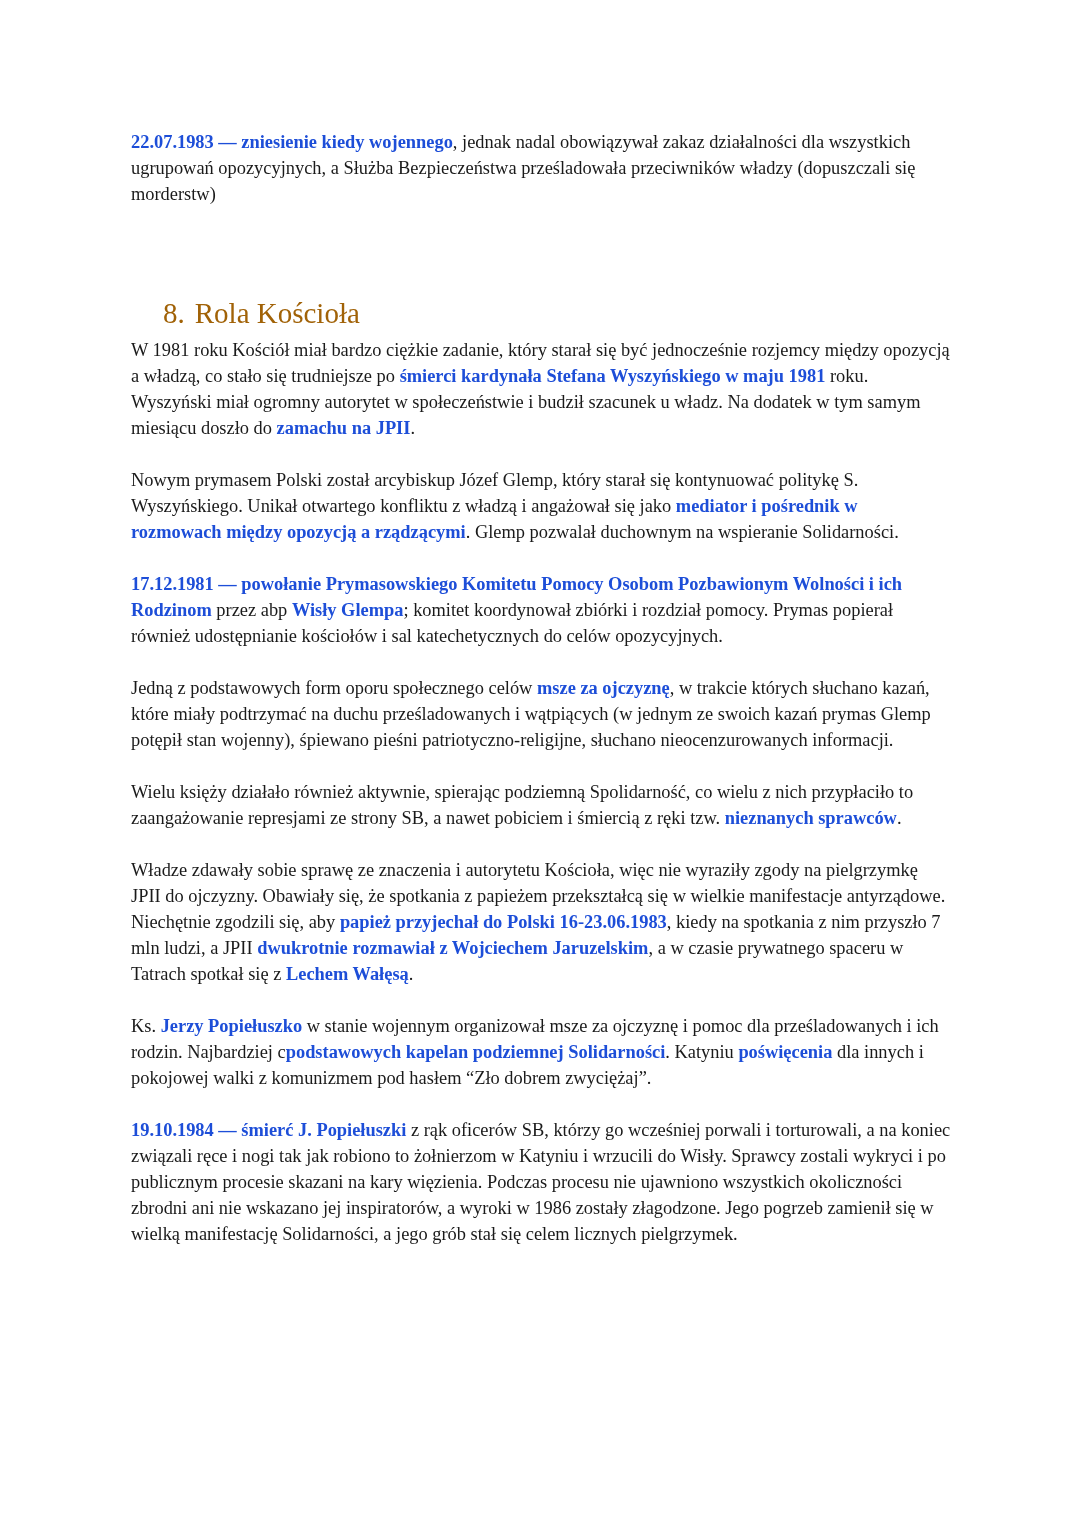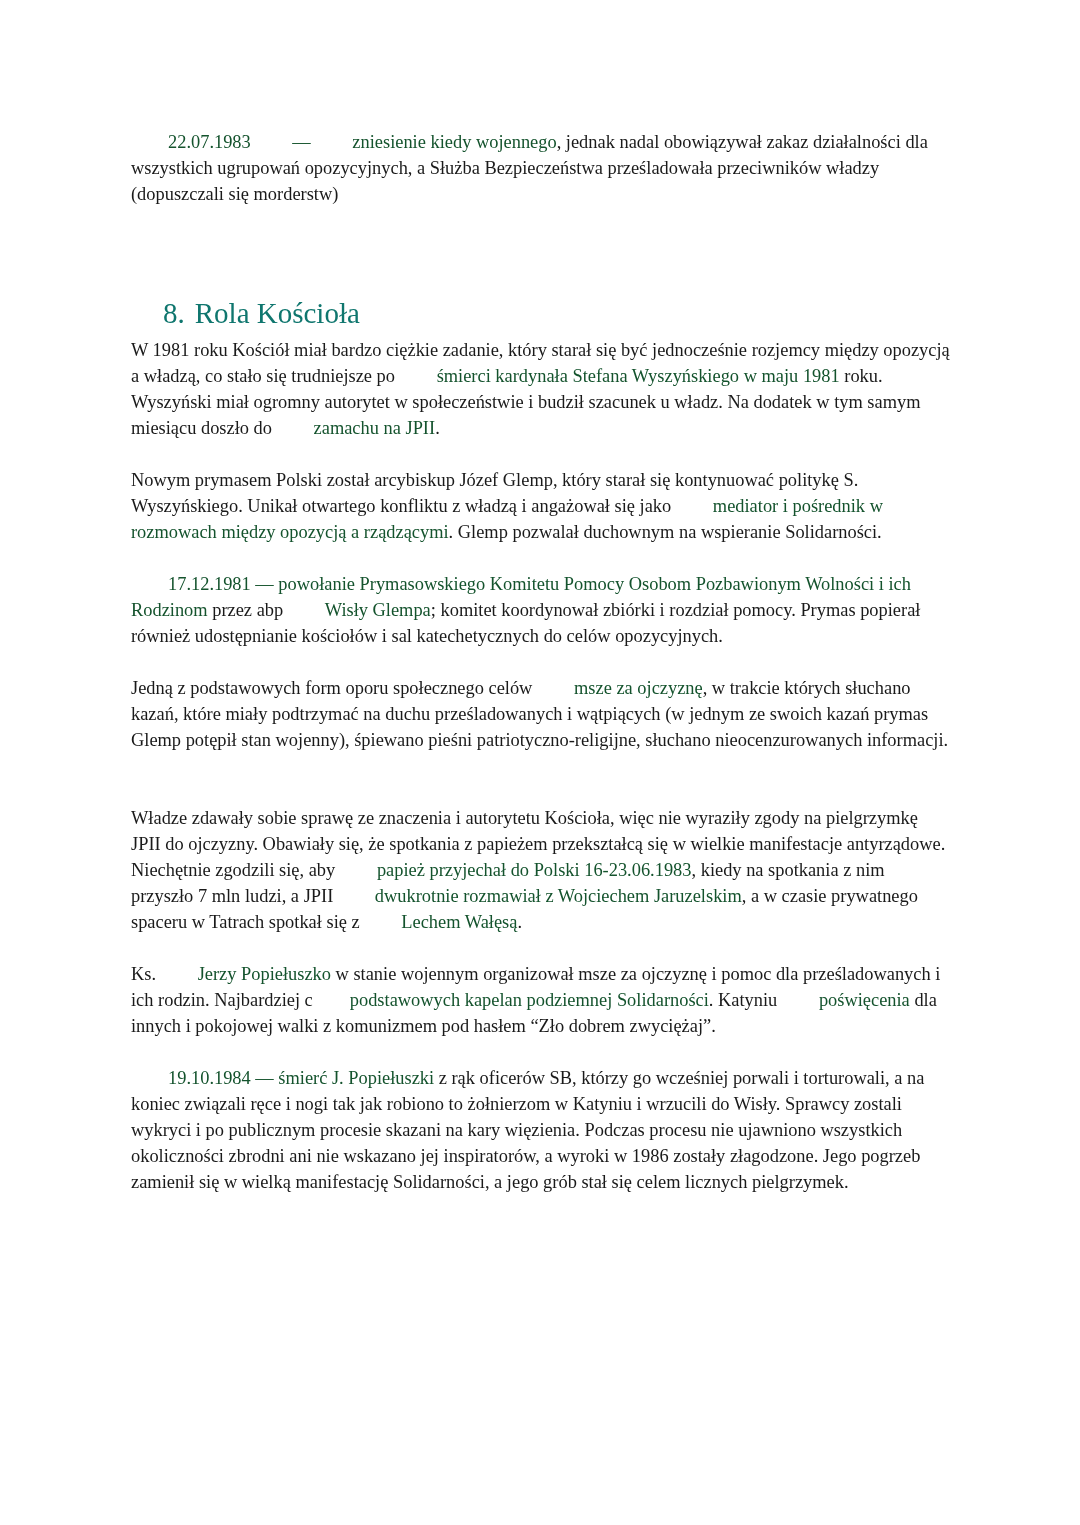--- a/index.html
+++ b/index.html
@@ -3,24 +3,24 @@
 <meta charset="utf-8">
 <style>
   html, body { margin: 0; padding: 0; background: #ffffff; }
   body { width: 1080px; height: 1525px; position: relative; overflow: hidden; }
   .page {
     position: absolute; left: 131px; top: 129px; width: 820px;
     font-family: "Liberation Serif", serif; font-size: 18.4px; line-height: 26px; color: #1a1a1a;
   }
   .para { margin: 0; }
   .gap-small { height: 26px; }
-  b { font-weight: normal; color: #14532d; margin-left: 37px; }
+  b { font-weight: bold; color: #1d4ed8; }
   .heading {
     font-family: "Liberation Serif", serif; font-size: 29px; font-weight: normal;
-    color: #0f766e; margin: 0; padding-left: 32px; line-height: 36px;
+    color: #a16207; margin: 0; padding-left: 32px; line-height: 36px;
   }
   .heading .num { margin-right: 10px; }
 </style>
 </head>
 <body>
 
 <div class="page">
 
   <p class="para"><b>22.07.1983</b><b> — </b><b>zniesienie kiedy wojennego</b><span>, jednak nadal obowiązywał zakaz działalności dla wszystkich ugrupowań opozycyjnych, a Służba Bezpieczeństwa prześladowała przeciwników władzy (dopuszczali się morderstw)</span></p>
 
@@ -35,20 +35,21 @@
 
   <p class="para"><span>Nowym prymasem Polski został arcybiskup Józef Glemp, który starał się kontynuować politykę S. Wyszyńskiego. Unikał otwartego konfliktu z władzą i angażował się jako </span><b>mediator i pośrednik w rozmowach między opozycją a rządzącymi</b><span>. Glemp pozwalał duchownym na wspieranie Solidarności.</span></p>
   <div class="gap-small"></div>
 
   <p class="para"><b>17.12.1981 — powołanie Prymasowskiego Komitetu Pomocy Osobom Pozbawionym Wolności i ich Rodzinom</b><span> przez abp </span><b>Wisły Glempa</b><span>; komitet koordynował zbiórki i rozdział pomocy. Prymas popierał również udostępnianie kościołów i sal katechetycznych do celów opozycyjnych.</span></p>
   <div class="gap-small"></div>
 
   <p class="para"><span>Jedną z podstawowych form oporu społecznego celów </span><b>msze za ojczyznę</b><span>, w trakcie których słuchano kazań, które miały podtrzymać na duchu prześladowanych i wątpiących (w jednym ze swoich kazań prymas Glemp potępił stan wojenny), śpiewano pieśni patriotyczno-religijne, słuchano nieocenzurowanych informacji.</span></p>
   <div class="gap-small"></div>
 
+  <p class="para"><span>Wielu księży działało również aktywnie, spierając podziemną Spolidarność, co wielu z nich przypłaciło to zaangażowanie represjami ze strony SB, a nawet pobiciem i śmiercią z ręki tzw. </span><b>nieznanych sprawców</b><span>.</span></p>
   <div class="gap-small"></div>
 
   <p class="para"><span>Władze zdawały sobie sprawę ze znaczenia i autorytetu Kościoła, więc nie wyraziły zgody na pielgrzymkę JPII do ojczyzny. Obawiały się, że spotkania z papieżem przekształcą się w wielkie manifestacje antyrządowe. Niechętnie zgodzili się, aby </span><b>papież przyjechał do Polski 16-23.06.1983</b><span>, kiedy na spotkania z nim przyszło 7 mln ludzi, a JPII </span><b>dwukrotnie rozmawiał z Wojciechem Jaruzelskim</b><span>, a w czasie prywatnego spaceru w Tatrach spotkał się z </span><b>Lechem Wałęsą</b><span>.</span></p>
   <div class="gap-small"></div>
 
   <p class="para"><span>Ks. </span><b>Jerzy Popiełuszko</b><span> w stanie wojennym organizował msze za ojczyznę i pomoc dla prześladowanych i ich rodzin. Najbardziej c</span><b>podstawowych kapelan podziemnej Solidarności</b><span>. Katyniu </span><b>poświęcenia</b><span> dla innych i pokojowej walki z komunizmem pod hasłem “Zło dobrem zwyciężaj”.</span></p>
   <div class="gap-small"></div>
 
   <p class="para"><b>19.10.1984 — śmierć J. Popiełuszki</b><span> z rąk oficerów SB, którzy go wcześniej porwali i torturowali, a na koniec związali ręce i nogi tak jak robiono to żołnierzom w Katyniu i wrzucili do Wisły. Sprawcy zostali wykryci i po publicznym procesie skazani na kary więzienia. Podczas procesu nie ujawniono wszystkich okoliczności zbrodni ani nie wskazano jej inspiratorów, a wyroki w 1986 zostały złagodzone. Jego pogrzeb zamienił się w wielką manifestację Solidarności, a jego grób stał się celem licznych pielgrzymek.</span></p>
 

